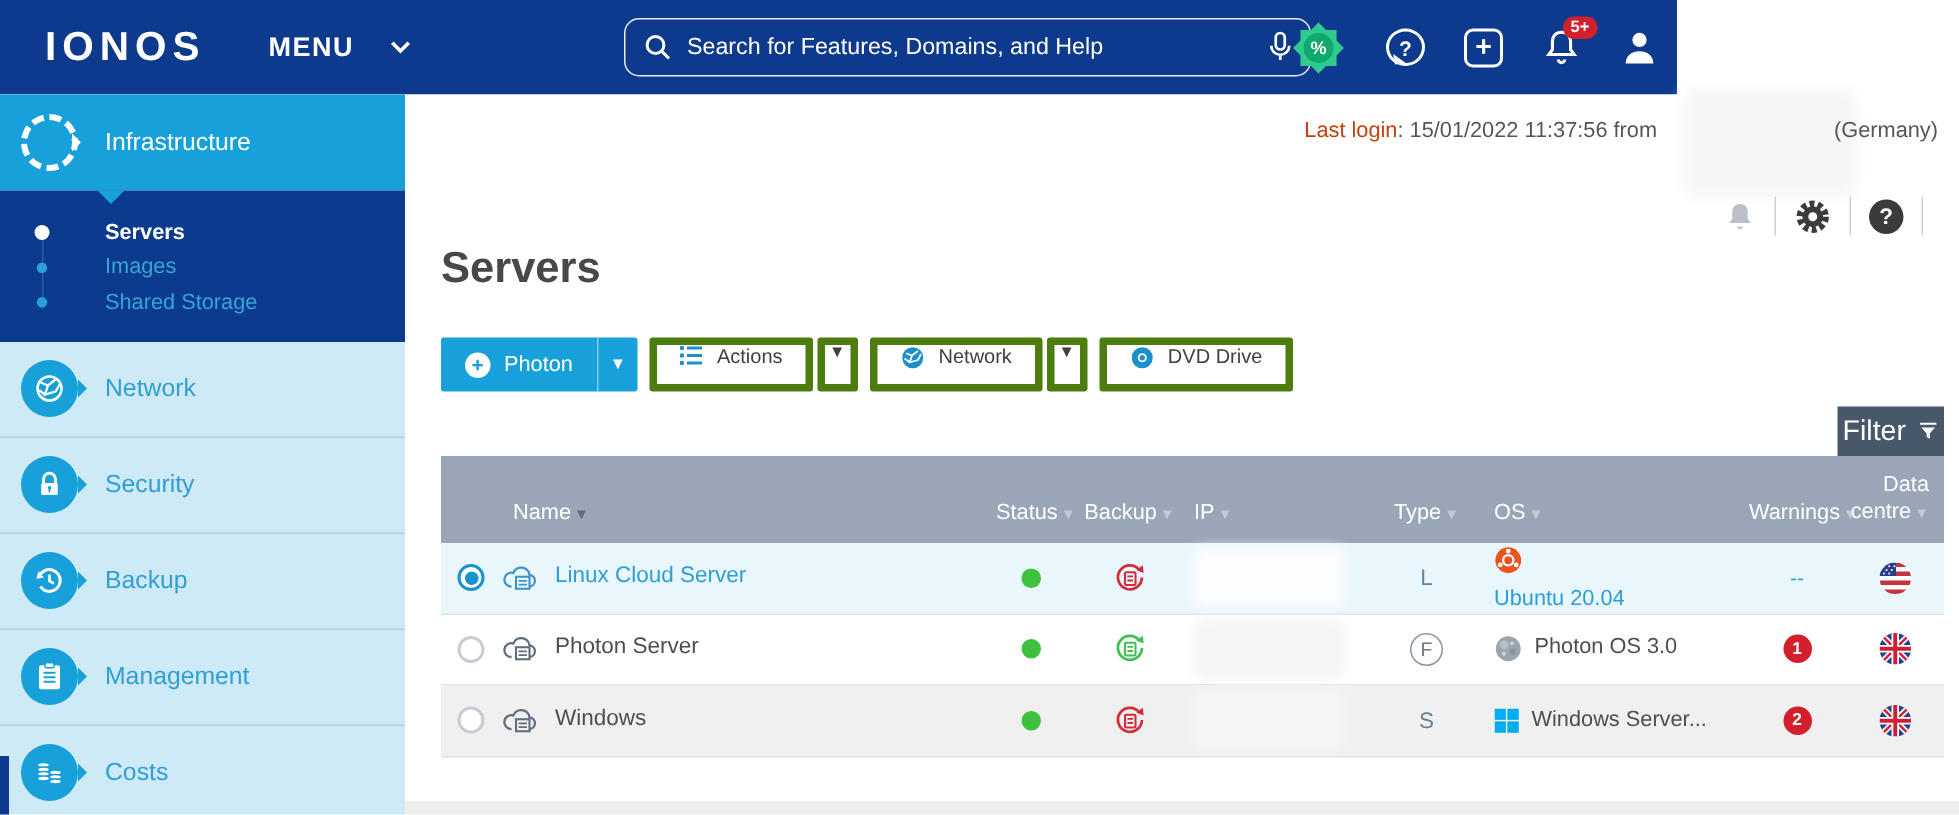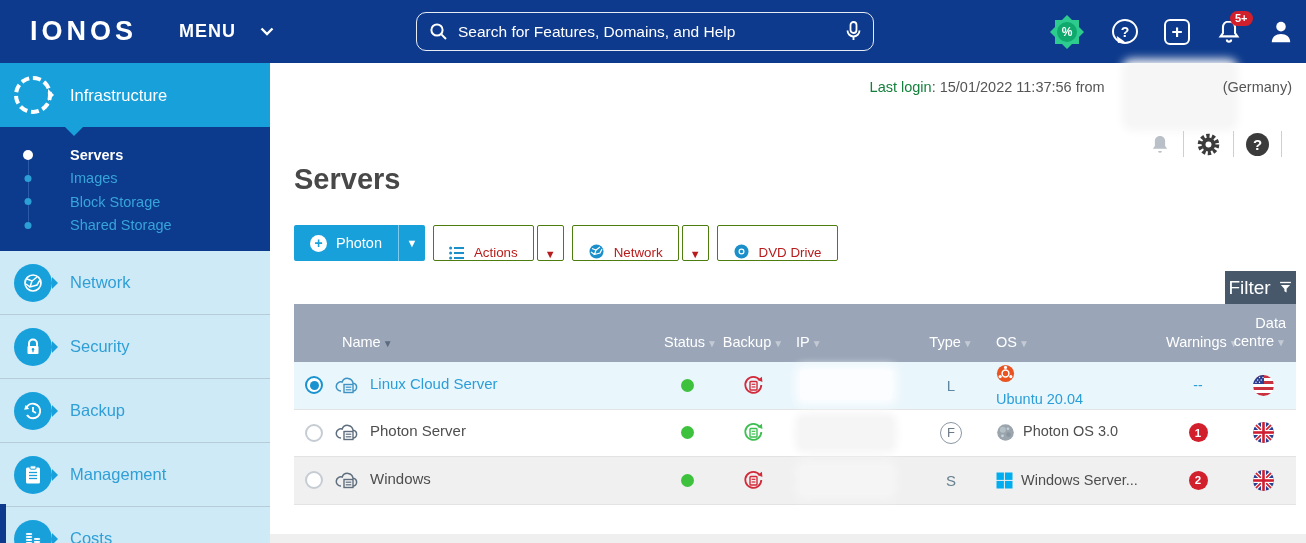--- a/index.html
+++ b/index.html
@@ -1,20 +1,20 @@
 <!DOCTYPE html>
 <html><head>
 <meta charset="utf-8">
 <style>
   * { margin:0; padding:0; box-sizing:border-box; }
   html,body { width:1306px; height:543px; overflow:hidden; font-family:"Liberation Sans","DejaVu Sans",sans-serif; background:#fff; }
   svg { display:block; }
 
   
-  .navbar { position:absolute; left:0; top:0; width:1306px; height:63px; background:#0d3a8c; display:flex; align-items:center; }
+  .navbar { position:absolute; left:0; top:0; width:1118px; height:63px; background:#0d3a8c; display:flex; align-items:center; }
   .logo { color:#fff; font-size:27px; font-weight:bold; letter-spacing:4px; margin-left:30px; font-stretch:condensed; }
   .menu-btn { display:flex; align-items:center; gap:24px; color:#fff; font-size:18px; font-weight:bold; letter-spacing:1px; margin-left:42px; cursor:pointer; }
   .searchbox { position:absolute; left:416px; top:12px; width:458px; height:39px; border:1.5px solid rgba(255,255,255,.9); border-radius:10px; display:flex; align-items:center; padding:0 12px; }
   .searchbox input { flex:1; background:transparent; border:none; outline:none; color:#fff; font-size:15.5px; margin-left:10px; font-family:inherit; }
   .searchbox input::placeholder { color:#fff; opacity:1; }
   .nav-icons { position:absolute; right:12px; top:0; height:63px; display:flex; align-items:center; gap:26px; }
   .promo { position:relative; width:38px; height:38px; display:flex; align-items:center; justify-content:center; }
   .promo::before,.promo::after { content:""; position:absolute; left:7px; top:7px; width:24px; height:24px; background:#2ecb8e; }
   .promo::after { transform:rotate(45deg); }
   .promo .pct { position:relative; z-index:1; width:20px; height:20px; border-radius:50%; background:#0fa86d; color:#fff; font-size:12px; font-weight:bold; display:flex; align-items:center; justify-content:center; }
@@ -39,34 +39,34 @@
   .icircle::after { content:""; position:absolute; right:-6px; top:50%; transform:translateY(-50%); border:6px solid transparent; border-left-color:#18a0db; border-right-width:0; }
   .icircle.hollow { background:transparent; border:4px dashed #fff; }
   .icircle.hollow::after { border-left-color:#fff; }
   .side-thumb { position:absolute; left:0; bottom:0; width:6px; height:39px; background:#0d3a8c; }
 
   
   .main { position:absolute; left:270px; top:63px; width:1036px; height:480px; background:#fff; }
   .page-bottom { position:absolute; left:0; bottom:0; width:100%; height:9px; background:#efefef; }
   .redact-top { position:absolute; right:74px; top:2px; width:104px; height:60px; background:#f6f6f6; border-radius:4px; box-shadow:0 0 10px 6px #f6f6f6; }
   .lastlogin { position:absolute; right:14px; top:16px; font-size:14.5px; color:#555; z-index:1; }
-  .lastlogin a { color:#15803d; text-decoration:none; cursor:pointer;margin-left:28px; }
+  .lastlogin a { color:#c2410c; text-decoration:none; cursor:pointer;margin-left:28px; }
   .lastlogin .gap { display:inline-block; width:118px; }
   .util-icons { position:absolute; right:12px; top:68px; display:flex; align-items:center; gap:0; z-index:1; }
   .util-icons .sep { width:1px; height:26px; background:#cfcfcf; margin:0 12px; }
   .helpdot { width:23px; height:23px; border-radius:50%; background:#3b3b3b; color:#fff; font-size:15px; font-weight:bold; display:flex; align-items:center; justify-content:center; }
   .title { position:absolute; left:24px; top:100px; font-size:29px; color:#484848; }
 
   
   .toolbar { position:absolute; left:24px; top:162px; display:flex; gap:5px; height:36px; }
   .btn { display:flex; align-items:center; font-size:14.5px; cursor:pointer; border-radius:2px; }
   .btn-primary { background:#18a0db; color:#fff; }
   .btn-primary .main-part { display:flex; align-items:center; gap:9px; padding:0 16px; height:36px; }
   .btn-primary .arrow-part { width:27px; height:36px; border-left:1px solid rgba(255,255,255,.45); display:flex; align-items:center; justify-content:center; }
-  .btn-outline { border:1px solid #4d7c0f; background:#fff; color:#b91c1c; height:36px; display:flex; align-items:flex-end; gap:9px; padding:0 15px; border-radius:2px; cursor:pointer; }
+  .btn-outline { border:5px solid #4d7c0f; background:#fff; color:#404040; height:36px; display:flex; align-items:flex-start; gap:9px; padding:0 15px; border-radius:2px; cursor:pointer; }
   .seg { display:flex; gap:3px; margin-left:3px; }
   .seg .arrow-only { width:27px; padding:0; justify-content:center; }
   .caret { font-size:11px; line-height:1; }
   .plus-circ { width:17px; height:17px; border-radius:50%; background:#fff; color:#18a0db; font-weight:bold; font-size:14px; display:flex; align-items:center; justify-content:center; line-height:1; }
 
   
   .filterbtn { position:absolute; right:10px; top:208px; width:71px; height:33px; background:#47586a; color:#fff; font-size:19px; display:flex; align-items:center; justify-content:center; gap:7px; cursor:pointer; }
   .table { position:absolute; left:24px; top:241px; width:1002px; }
   .thead,.trow { display:grid; grid-template-columns:40px 330px 46px 86px 110px 90px 170px 64px 1fr; align-items:center; }
   .thead { background:#9aa6b8; height:58px; color:#fff; font-size:14.5px; align-items:end; padding-bottom:0; }
@@ -156,24 +156,20 @@
     <div class="subitem on">
         <span class="dot"></span>
         <span>Servers</span>
       </div>
     <div class="subitem">
         <span class="dot"></span>
         <span>Images</span>
       </div>
     <div class="subitem">
         <span class="dot"></span>
-        <span>Block Storage</span>
-      </div>
-    <div class="subitem">
-        <span class="dot"></span>
         <span>Shared Storage</span>
       </div>
   </div>
   <div class="side-item">
     <span class="icircle">
       <svg width="22" height="22" viewBox="0 0 22 22">
           <circle cx="11" cy="11" r="8" fill="none" stroke="#fff" stroke-width="1.7"></circle>
           <path d="M5 7l5 2 5-4M10 9l-2 6 7-2 3-5M8 15l-4-3" fill="none" stroke="#fff" stroke-width="1.5"></path>
         </svg>
     </span>

